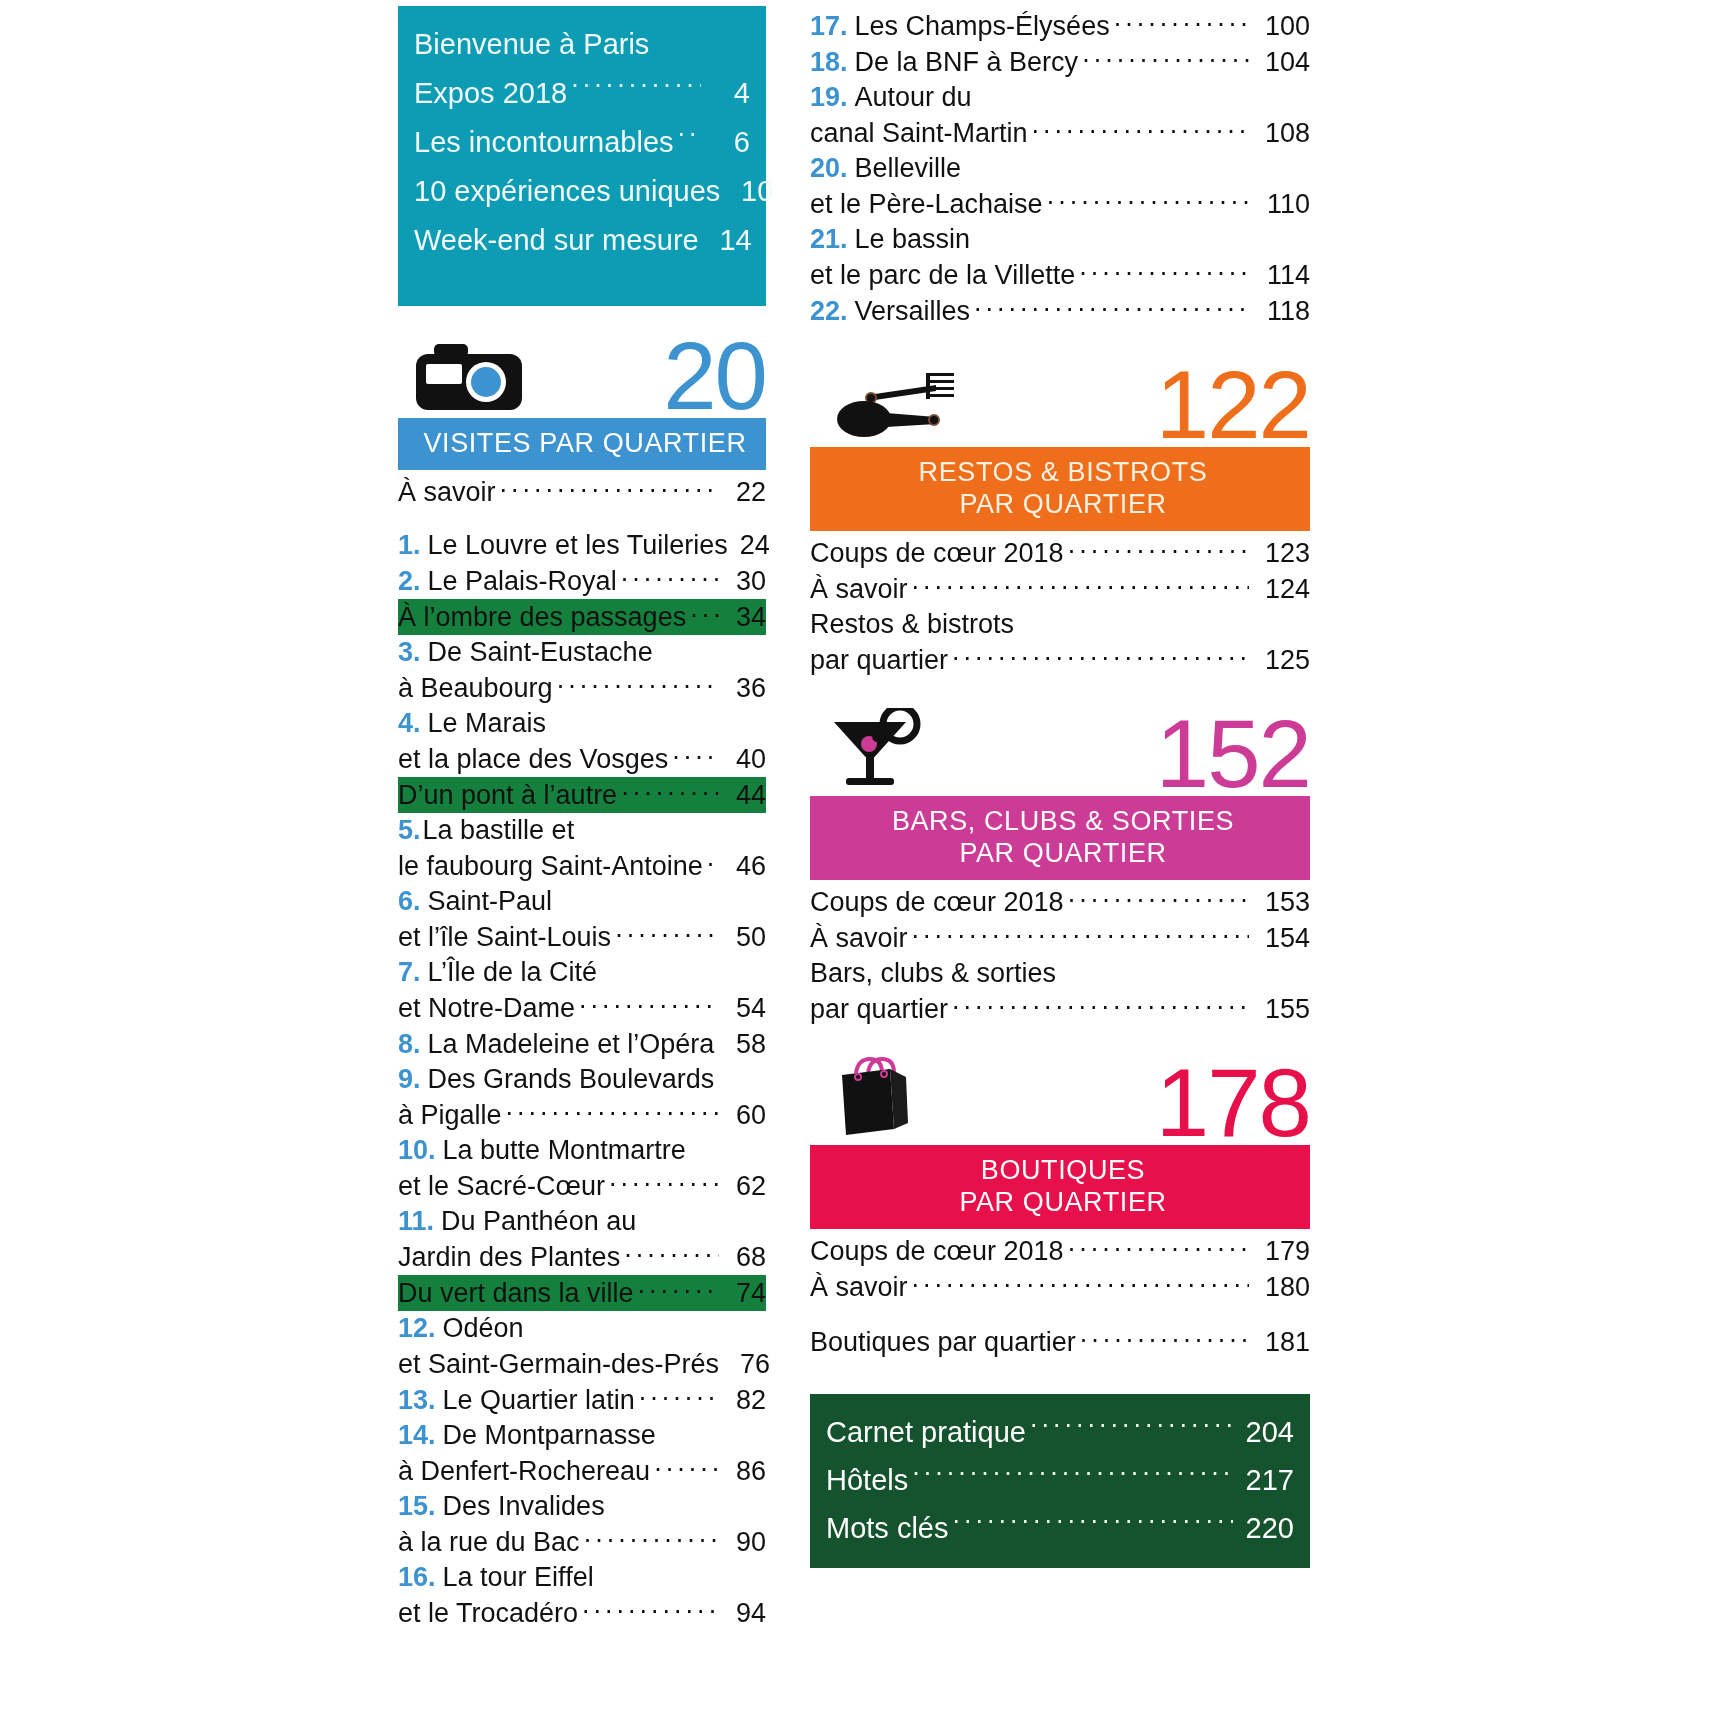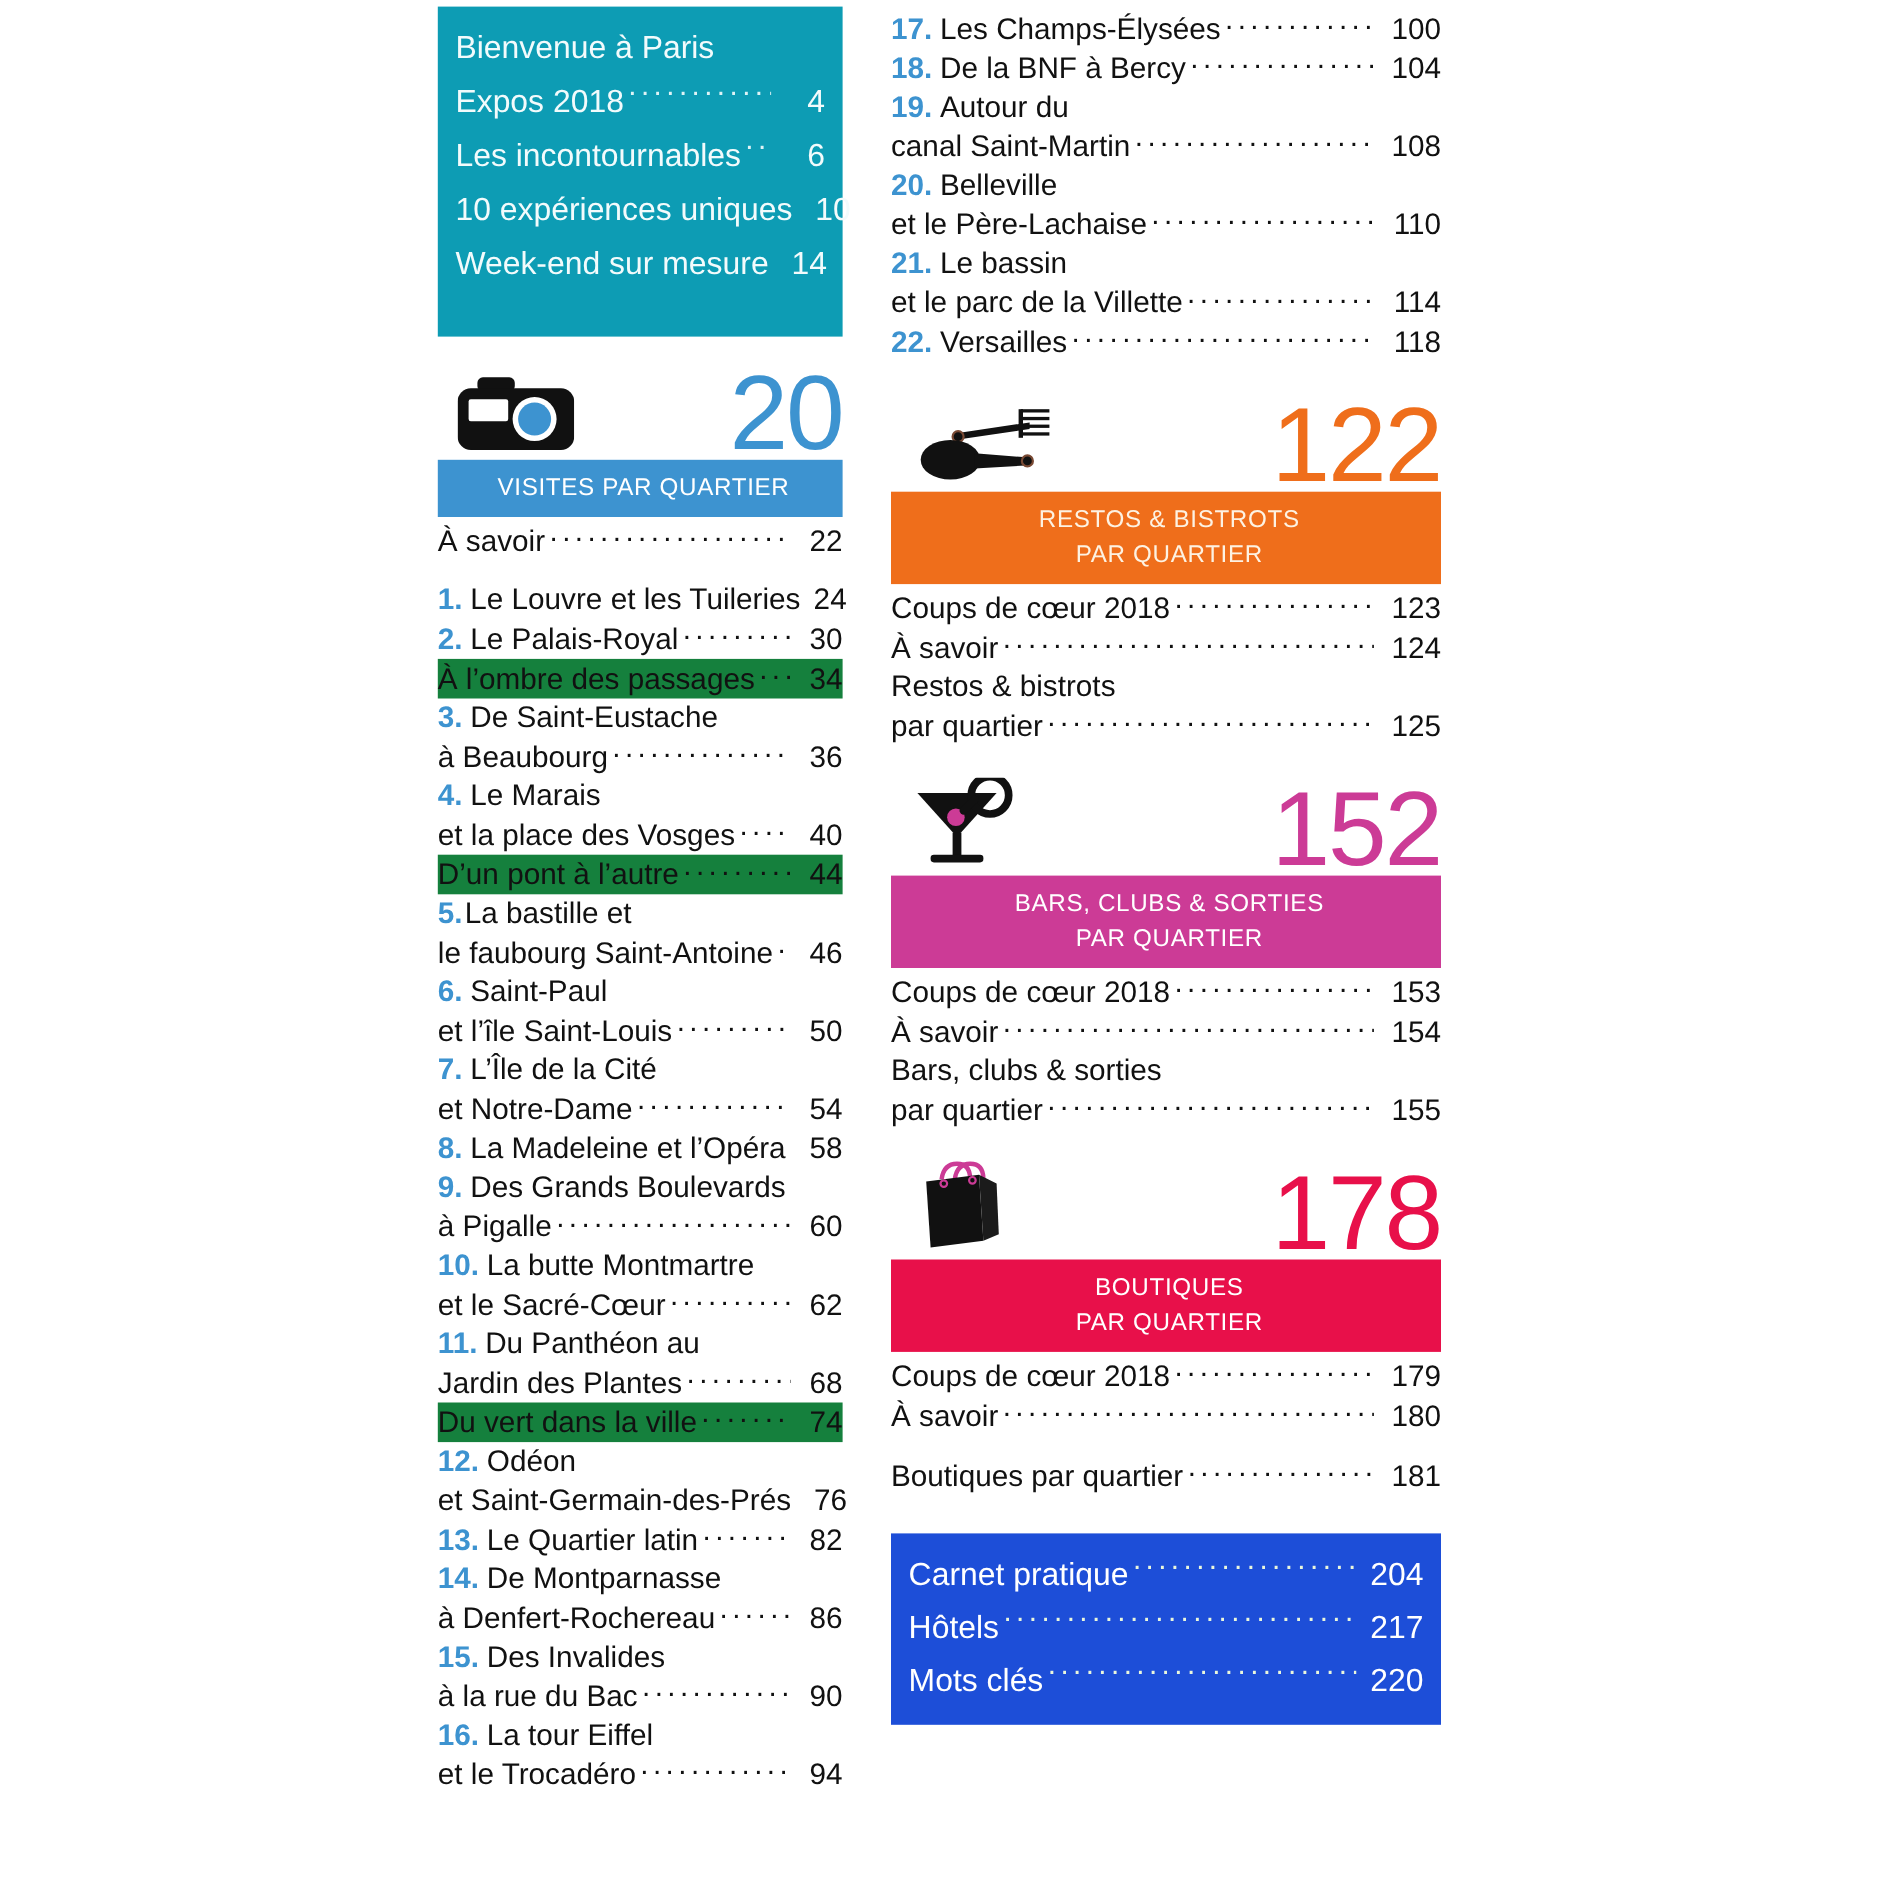--- a/index.html
+++ b/index.html
@@ -82,38 +82,38 @@
     font-size: 96px;
     line-height: 84px;
     font-weight: normal;
     letter-spacing: -2px;
   }
 
   
   .band {
     color: #ffffff;
     text-align: center;
-    font-size: 22px;
+    font-size: 27px;
     letter-spacing: 0.6px;
     padding: 9px 2px 11px 8px;
     line-height: 32px;
   }
   .band-blue   { background: #3d93d0; }
   .band-orange { background: #ef6e1b; color:#fdf2e2; }
   .band-pink   { background: #cc3b96; }
   .band-red    { background: #e8104a; }
 
   .sec-list { margin-top: 4px; }
 
   
   .hl { background: #15803d; }
 
   
   #green-box {
-    background: #1d4ed8;
+    background: #14532d;
     padding: 14px 16px 16px 16px;
   }
   #green-box .toc-line {
     color: #ffffff;
     font-size: 29px;
     line-height: 48px;
   }
   #green-box .dots::before { color: #eaf7dc; }
   .gap-26 { height: 26px; }
   .gap-34 { height: 34px; }

